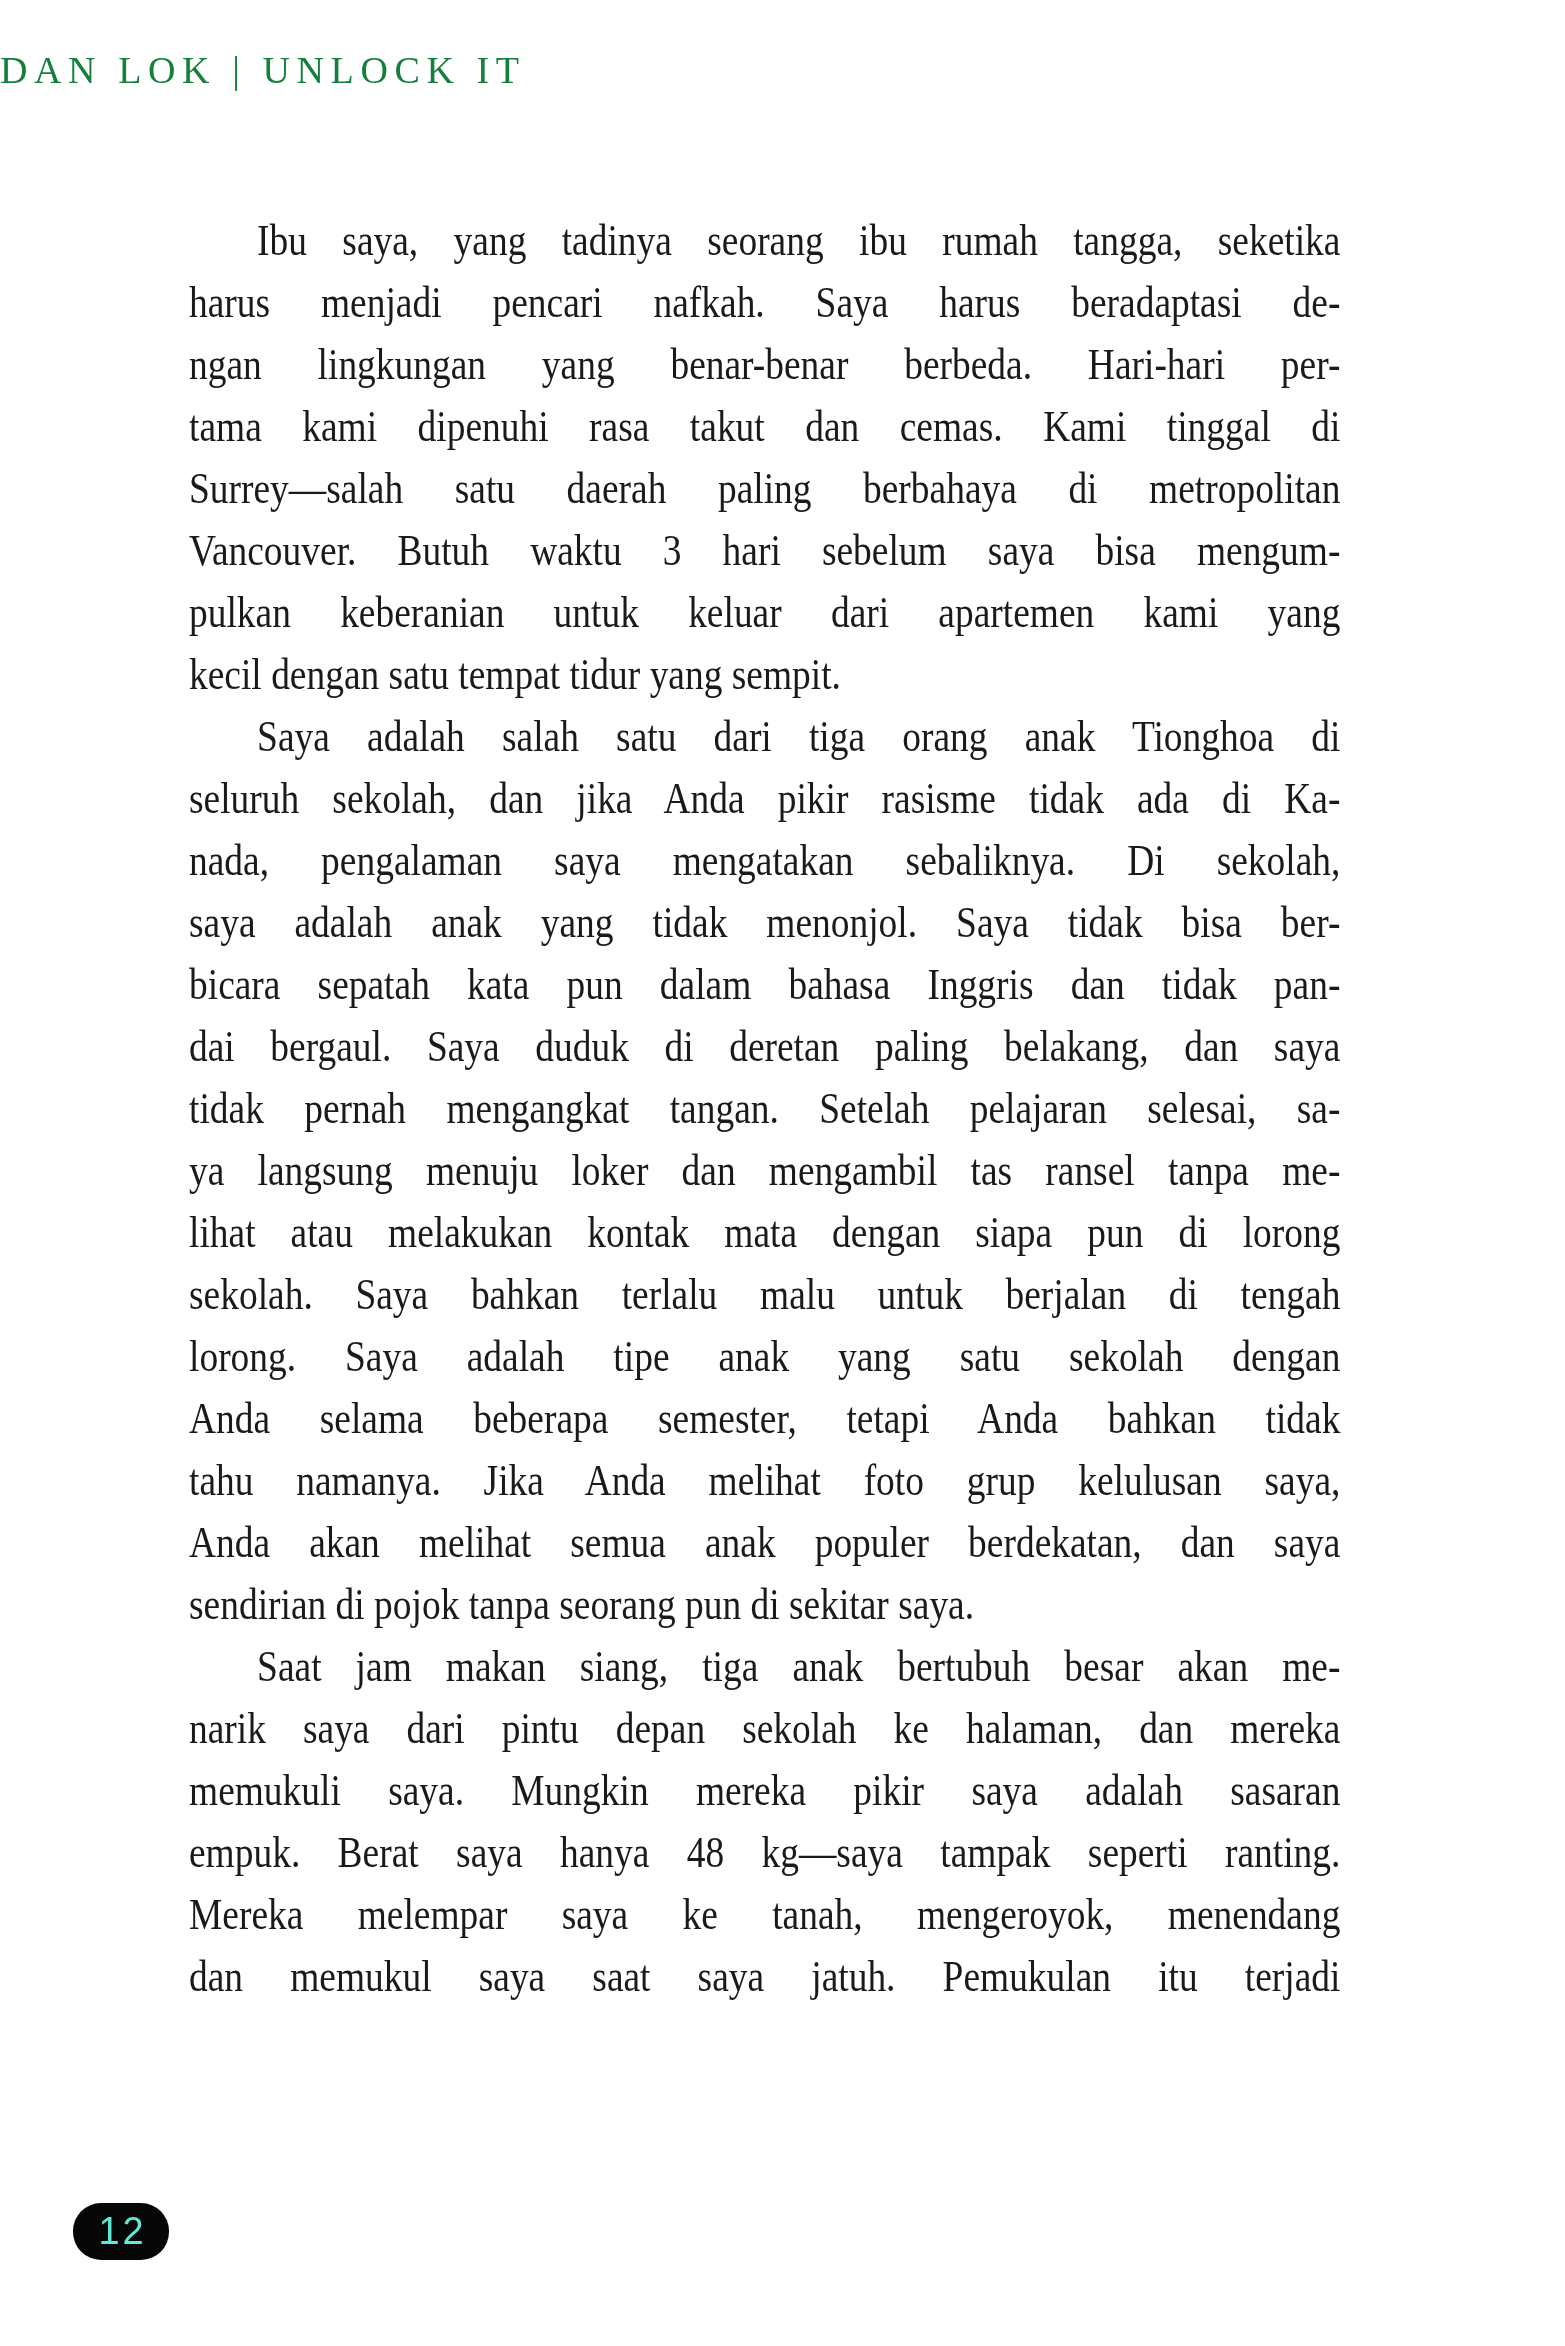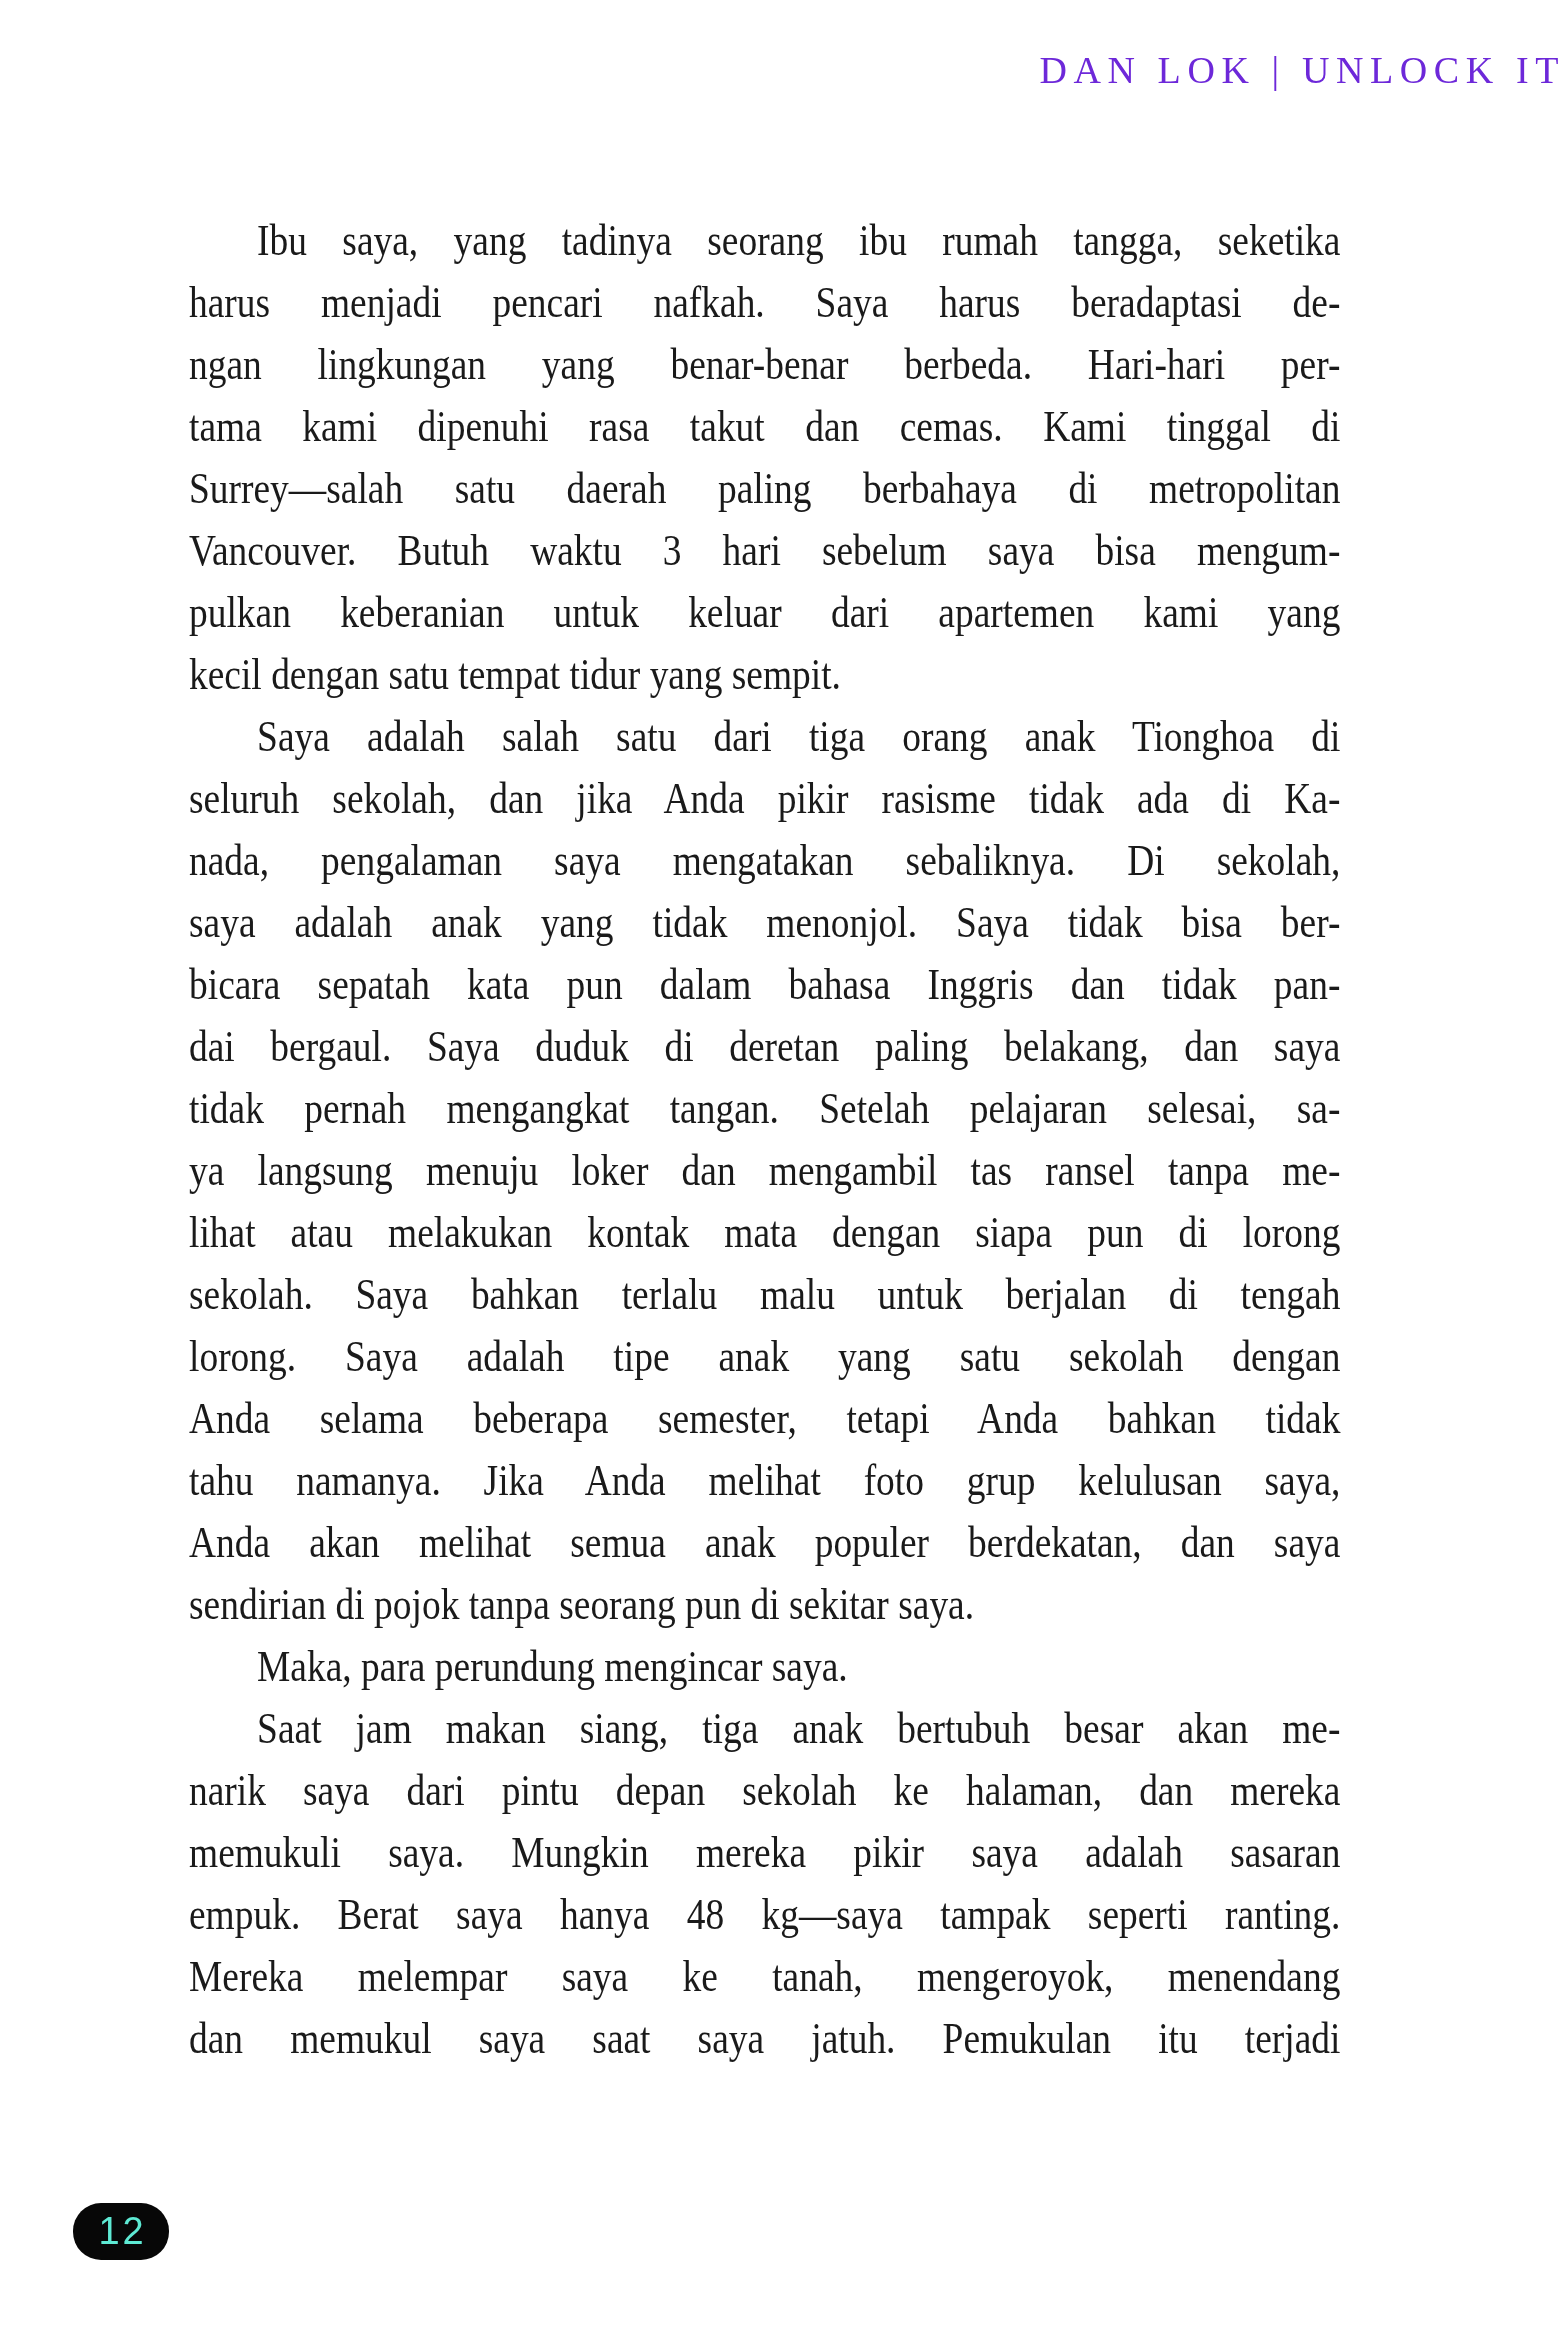--- a/index.html
+++ b/index.html
@@ -12,26 +12,26 @@
     background: #ffffff;
     position: relative;
     overflow: hidden;
     font-family: "Liberation Serif", serif;
   }
   .running-header {
     position: absolute;
     top: 49px;
     left: 0;
     width: 100%;
-    text-align: right;
+    text-align: left;
     font-family: "Liberation Serif", serif;
     font-size: 38px;
     line-height: 42px;
     letter-spacing: 6.6px;
-    color: #6d28d9;
+    color: #15803d;
     font-weight: 400;
   }
   .textblock {
     position: absolute;
     left: 189px;
     top: 210px;
     width: 1353px;
     color: #1a1a1a;
   }
   .para {
@@ -103,23 +103,20 @@
       <div class="line">ya langsung menuju loker dan mengambil tas ransel tanpa me-</div>
       <div class="line">lihat atau melakukan kontak mata dengan siapa pun di lorong</div>
       <div class="line">sekolah. Saya bahkan terlalu malu untuk berjalan di tengah</div>
       <div class="line">lorong. Saya adalah tipe anak yang satu sekolah dengan</div>
       <div class="line">Anda selama beberapa semester, tetapi Anda bahkan tidak</div>
       <div class="line">tahu namanya. Jika Anda melihat foto grup kelulusan saya,</div>
       <div class="line">Anda akan melihat semua anak populer berdekatan, dan saya</div>
       <div class="line lastline">sendirian di pojok tanpa seorang pun di sekitar saya.</div>
     </div>
     <div class="para">
-      <div class="line first lastline">Maka, para perundung mengincar saya.</div>
-    </div>
-    <div class="para">
       <div class="line first">Saat jam makan siang, tiga anak bertubuh besar akan me-</div>
       <div class="line">narik saya dari pintu depan sekolah ke halaman, dan mereka</div>
       <div class="line">memukuli saya. Mungkin mereka pikir saya adalah sasaran</div>
       <div class="line">empuk. Berat saya hanya 48 kg—saya tampak seperti ranting.</div>
       <div class="line">Mereka melempar saya ke tanah, mengeroyok, menendang</div>
       <div class="line">dan memukul saya saat saya jatuh. Pemukulan itu terjadi</div>
     </div>
   </div>
 
 <div class="page-badge">

